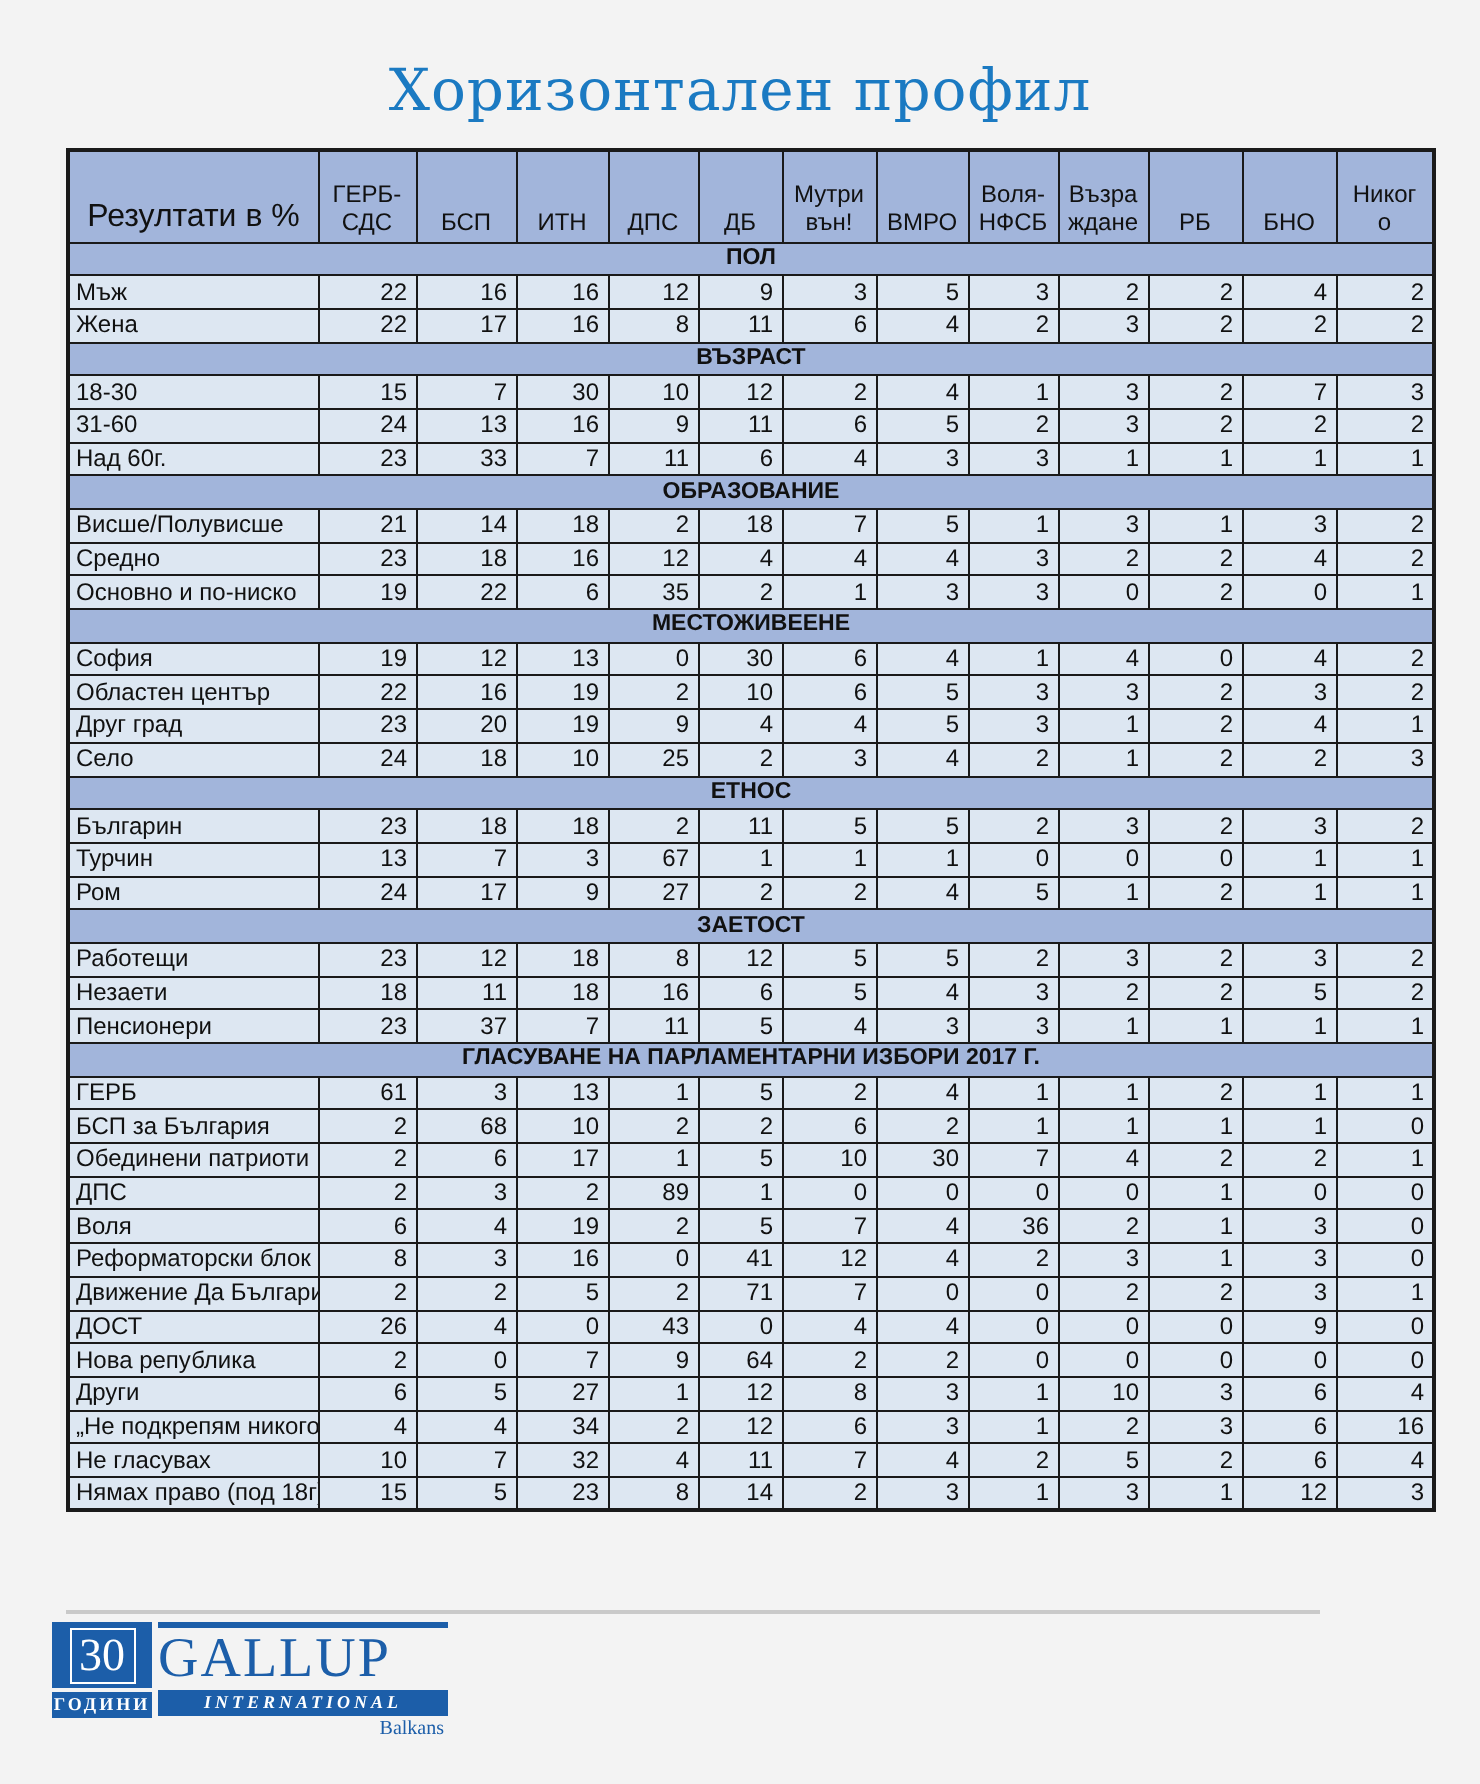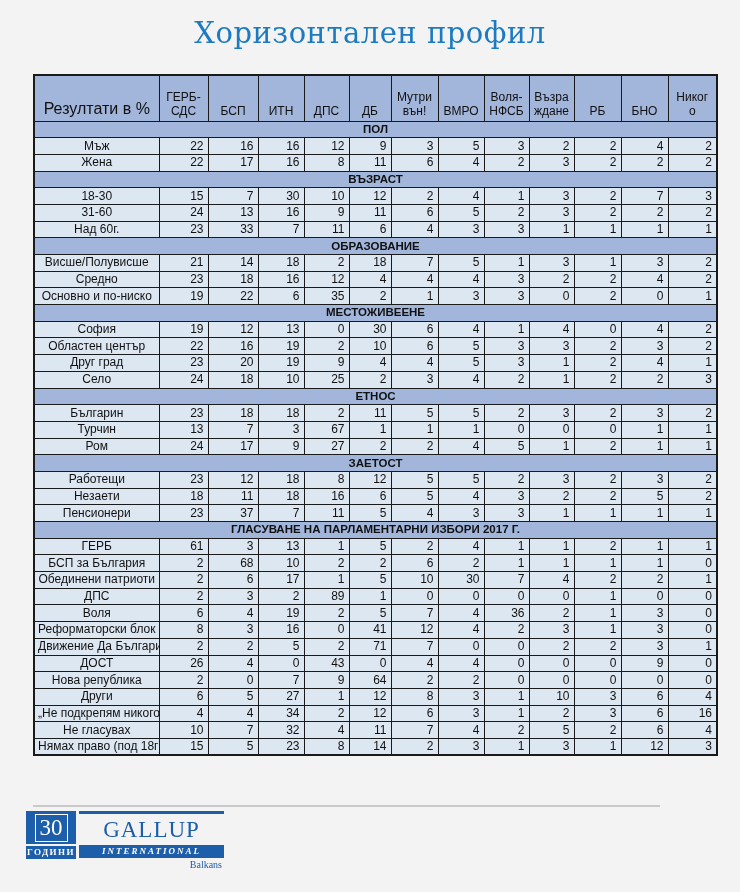--- a/index.html
+++ b/index.html
@@ -17,21 +17,21 @@
   body{
     width:740px;height:892px;
     background:var(--page-bg);
     font-family:"Liberation Sans",sans-serif;
     color:var(--text);
     overflow:hidden;
   }
   .page{position:relative;width:740px;height:892px;}
 
   .title{
-    position:absolute;top:16px;left:0;width:100%;
+    position:absolute;top:28px;left:0;width:100%;
     text-align:center;
     font-family:"DejaVu Serif","Liberation Serif",serif;
     font-size:29px;font-weight:500;
     color:var(--title-color);
     margin:0;letter-spacing:0.5px;
   }
 
   table.results{
     position:absolute;left:33px;top:74px;
     width:683px;
@@ -60,21 +60,21 @@
     padding:0 3px;
     white-space:nowrap;
   }
   tr.section-row td{
     background:var(--header-bg);
     font-weight:bold;
     font-size:11.5px;
     text-align:center;
     padding-left:3px;
   }
-  td.label-cell{text-align:center;}
+  td.label-cell{text-align:left;}
   td.value-cell{text-align:right;padding-right:4px;}
 
   .separator{
     position:absolute;left:33px;top:805px;
     width:627px;height:1.5px;
     background:var(--separator);
   }
 
   .logo{
     position:absolute;left:26px;top:811px;
@@ -93,22 +93,22 @@
   .logo-godini{
     margin-top:2px;height:13px;background:var(--logo-blue);
     color:#fff;font-size:9px;line-height:13px;
     text-align:center;letter-spacing:1.5px;
     text-transform:uppercase;font-weight:bold;
   }
   .logo-right{width:145px;display:flex;flex-direction:column;}
   .logo-topline{height:2.5px;background:var(--logo-blue);margin-bottom:1px;}
   .logo-gallup{
     color:var(--logo-blue);
-    font-size:23px;line-height:29px;
-    text-align:center;letter-spacing:1px;font-weight:500;
+    font-size:28px;line-height:29px;
+    text-align:left;letter-spacing:1px;font-weight:500;
   }
   .logo-intl{
     margin-top:1px;height:13px;background:var(--logo-blue);
     color:#fff;font-size:9px;line-height:13px;
     font-style:italic;font-weight:bold;
     text-align:center;letter-spacing:2px;
   }
   .logo-balkans{
     color:var(--logo-blue);
     font-size:10px;line-height:11px;

